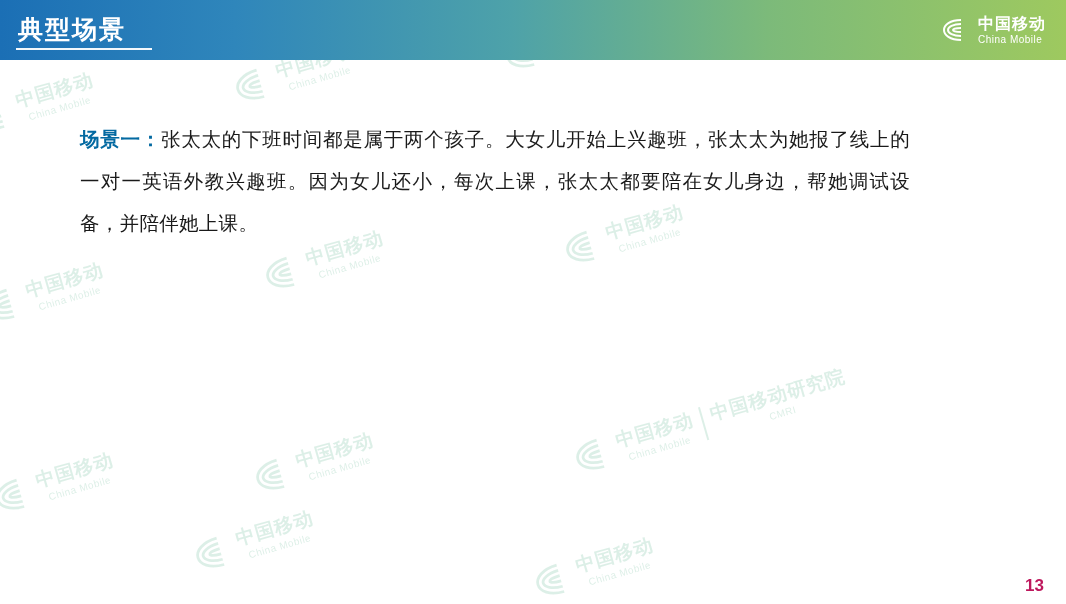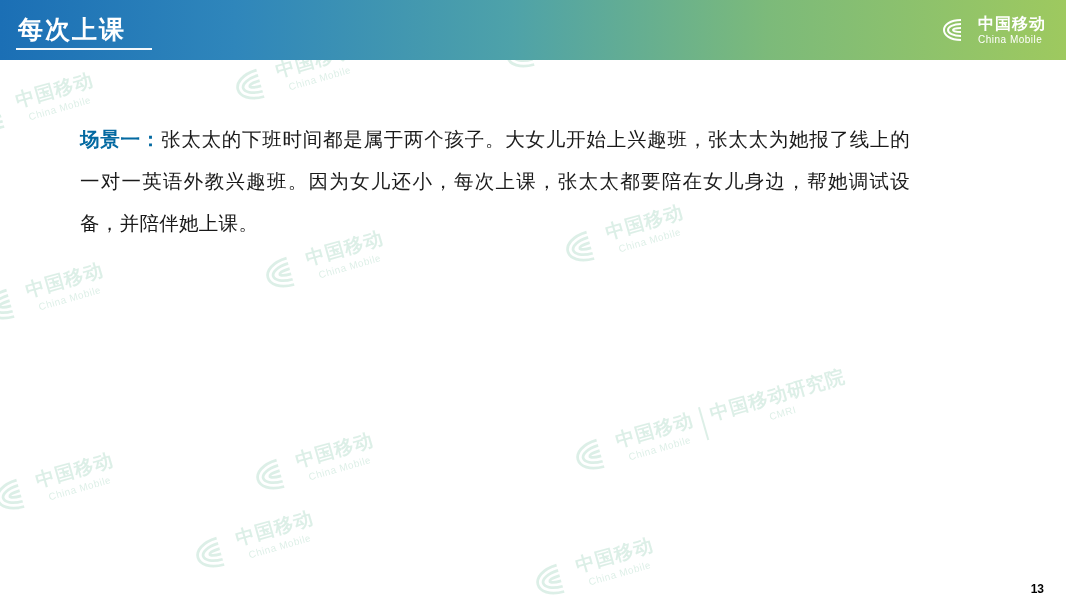--- a/index.html
+++ b/index.html
@@ -159,32 +159,32 @@
   .lead {
     font-weight: bold;
     color: #0369a1;
   }
 
   
   .page-number {
     position: absolute;
     right: 22px;
     bottom: 8px;
-    font-size: 12px;
-    font-weight: bold;
-    color: #000000;
+    font-size: 17px;
+    font-weight: bold;
+    color: #be185d;
   }
 </style>
 </head>
 <body>
 
 <div class="slide">
 
   <div class="header">
-    <div class="header-title">每次上课</div>
+    <div class="header-title">典型场景</div>
     <div class="header-underline"></div>
 
     <div class="logo">
       <svg class="logo-mark" viewBox="0 0 64 64">
         <g fill="none" stroke="#ffffff" stroke-width="4">
           <path d="M46 12 C24 12 12 22 12 32 C12 42 24 52 46 52"></path>
           <path d="M46 20 C30 20 20 26 20 32 C20 38 30 44 46 44"></path>
           <path d="M46 28 C36 28 30 30 30 32 C30 34 36 36 46 36"></path>
         </g>
       </svg>

